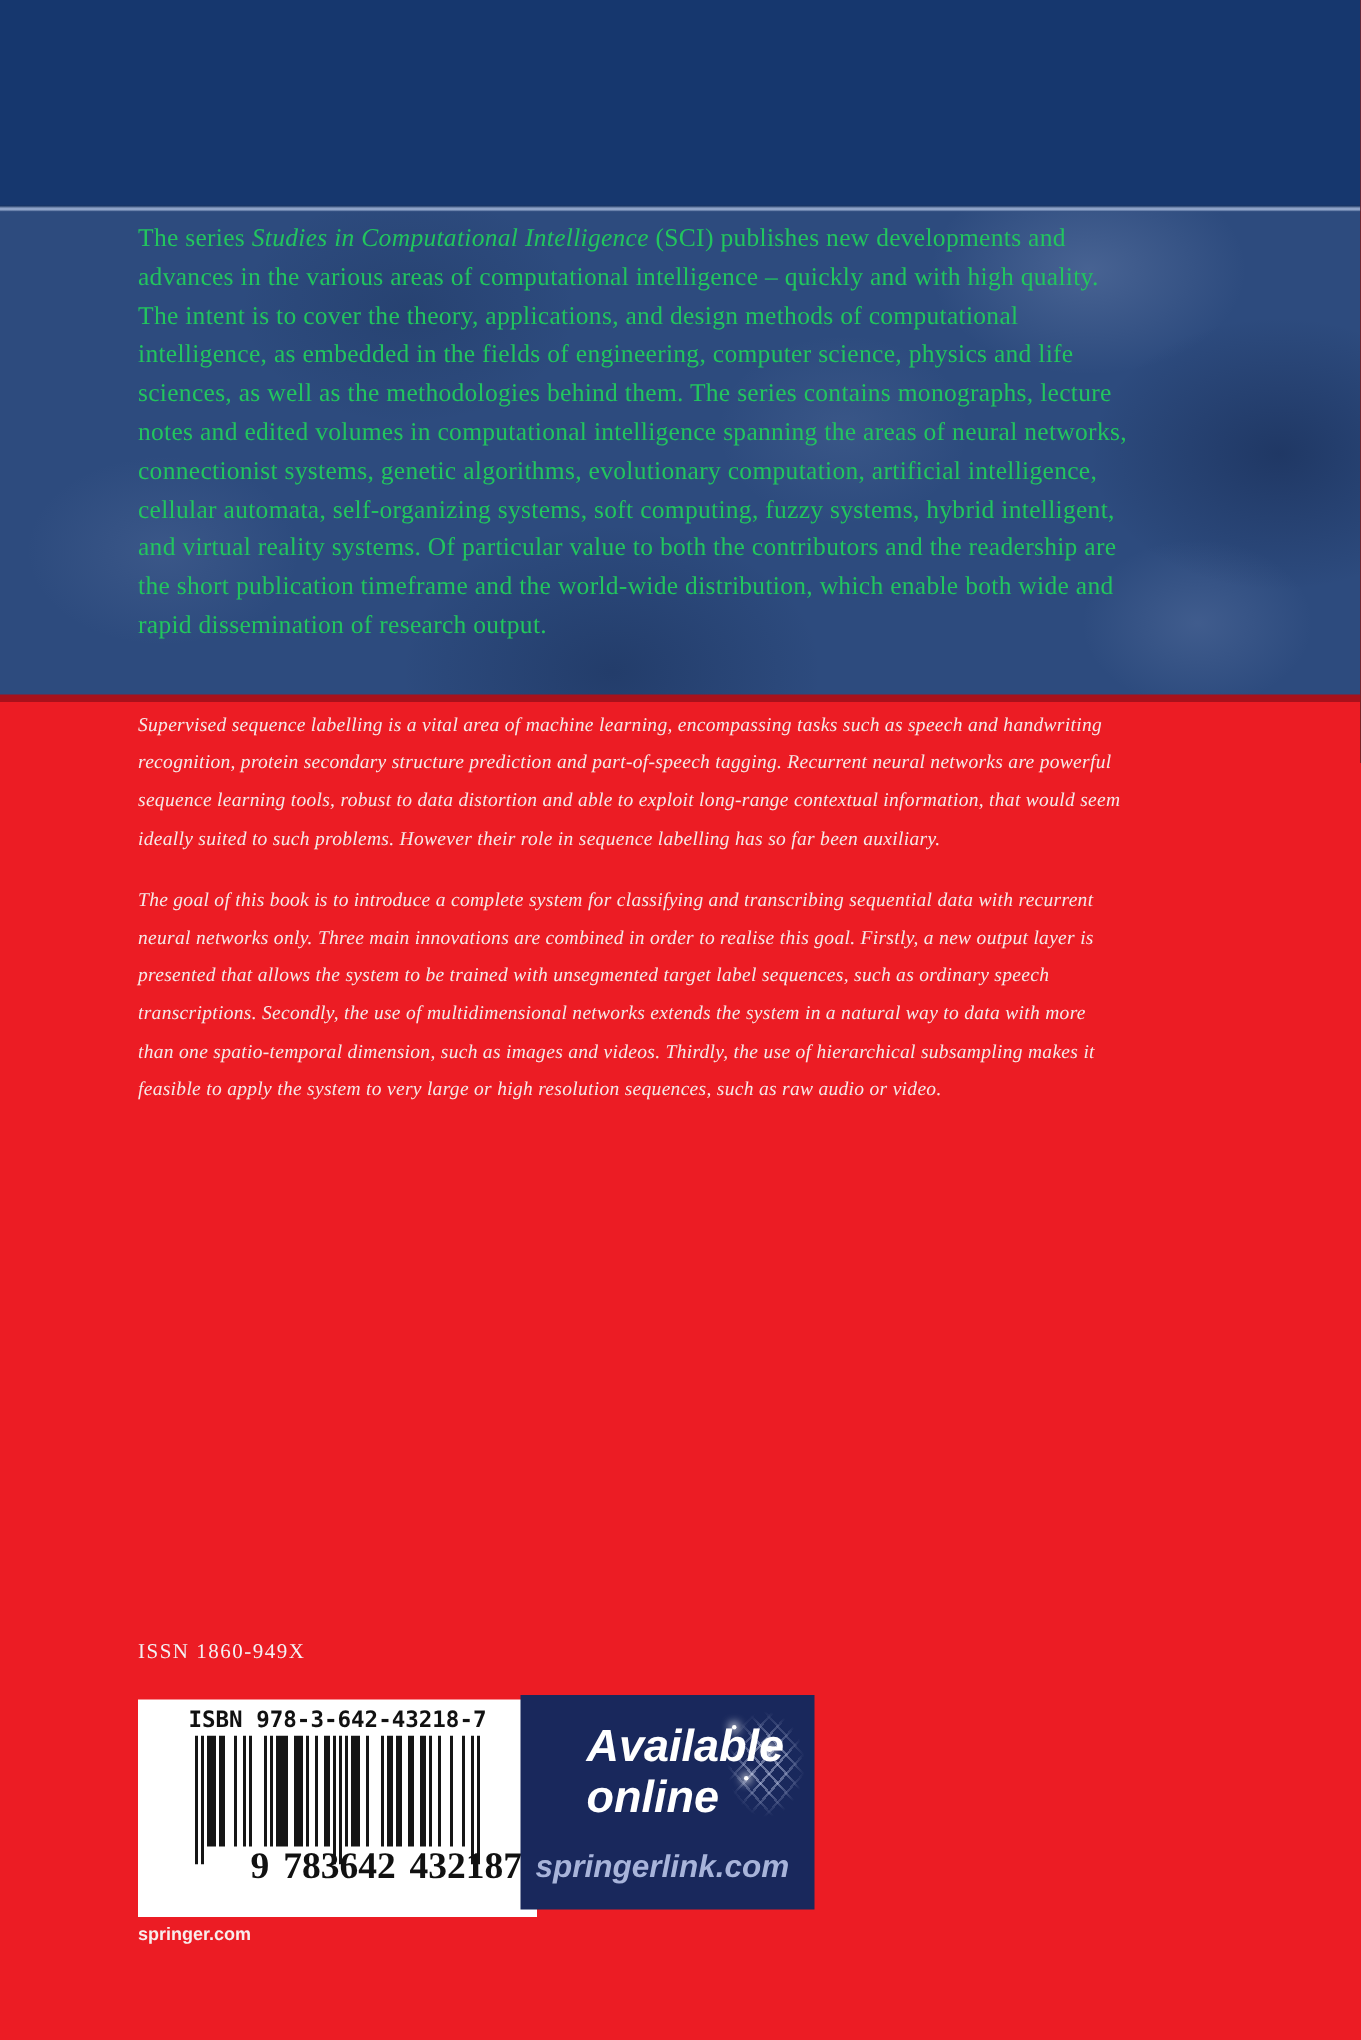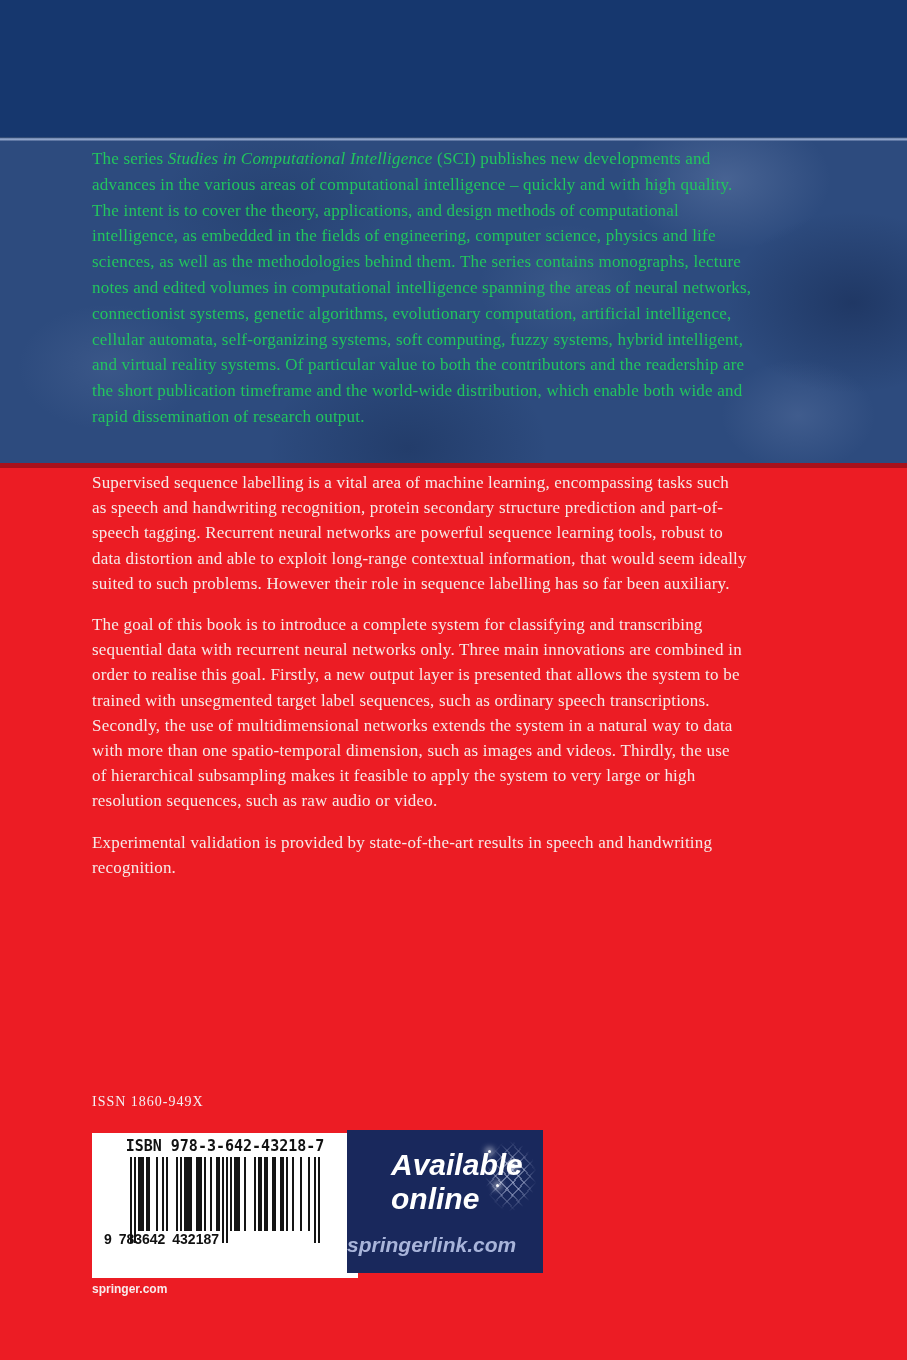--- a/index.html
+++ b/index.html
@@ -56,22 +56,22 @@
     width:100%; height:5px;
     background:#a8111b;
   }
   .red-content {
     position:absolute; top:470px; left:92px;
     width:655px;
     z-index:2;
   }
   .red-content p {
     margin:0 0 16px 0;
-    font-size:17px; line-height:25.2px;
-    color:#f6eae8; letter-spacing:0.2px;
+    font-size:13px; line-height:25.2px;
+    color:#f6eae8; letter-spacing:0.2px;font-style:italic;
   }
 
   
   .issn {
     position:absolute; top:1094px; left:92px;
     font-size:14px; letter-spacing:1px;
     color:#f4f1f4;
   }
 
   
@@ -85,48 +85,48 @@
   }
   .isbn-line {
     font-family:"DejaVu Sans Mono", monospace;
     font-size:15px; font-weight:bold;
     color:#111; white-space:nowrap;
     margin-bottom:2px;
   }
   .bars { display:block; margin:0 auto; width:192px; height:86px; }
   .bars rect { fill:#151515; }
   .barcode-digits {
-    font-family:Liberation Sans, sans-serif;
-    font-size:14px; font-weight:bold;
+    font-family:Liberation Serif, serif;
+    font-size:25px; font-weight:bold;
     color:#111; white-space:nowrap;
     word-spacing:3px;
     margin-top:-12px;
     background:transparent;
-    text-align:left; padding-left:2px;
+    text-align:right; padding-left:2px;
   }
 
   
   .online-box {
     position:absolute; top:1130px; left:347px;
     width:196px; height:143px;
     background:var(--navy-box, #1b2a5c);
     box-sizing:border-box;
     overflow:hidden;
   }
   .avail-title {
     position:absolute; top:18px; left:16px;
     width:150px;
     font-family:"Liberation Sans", sans-serif;
     font-style:italic; font-weight:bold;
     font-size:30px; line-height:34px;
     color:#ffffff;
     margin-left:28px;
   }
   .avail-site {
-    position:absolute; bottom:16px; left:0;
+    position:absolute; bottom:16px; left:10px;
     font-family:"Liberation Sans", sans-serif;
     font-style:italic; font-weight:bold;
     font-size:21px;
     color:var(--link-blue, #a8b4da);
     white-space:nowrap;
   }
   .sparkles {
     position:absolute; top:2px; right:0;
     width:72px; height:92px;
     background:
@@ -162,21 +162,20 @@
     <div class="divider-line"></div>
     <div class="blue-texture"></div>
     <p class="series-text"><span>The series </span><i>Studies in Computational Intelligence</i><span> (SCI) publishes new developments and advances in the various areas of computational intelligence – quickly and with high quality. The intent is to cover the theory, applications, and design methods of computational intelligence, as embedded in the fields of engineering, computer science, physics and life sciences, as well as the methodologies behind them. The series contains monographs, lecture notes and edited volumes in computational intelligence spanning the areas of neural networks, connectionist systems, genetic algorithms, evolutionary computation, artificial intelligence, cellular automata, self-organizing systems, soft computing, fuzzy systems, hybrid intelligent, and virtual reality systems. Of particular value to both the contributors and the readership are the short publication timeframe and the world-wide distribution, which enable both wide and rapid dissemination of research output.</span></p>
   </div>
 
   <div class="red-top-edge"></div>
 
   <div class="red-content">
     <p>Supervised sequence labelling is a vital area of machine learning, encompassing tasks such as speech and handwriting recognition, protein secondary structure prediction and part-of-speech tagging. Recurrent neural networks are powerful sequence learning tools, robust to data distortion and able to exploit long-range contextual information, that would seem ideally suited to such problems. However their role in sequence labelling has so far been auxiliary.</p>
     <p>The goal of this book is to introduce a complete system for classifying and transcribing sequential data with recurrent neural networks only. Three main innovations are combined in order to realise this goal. Firstly, a new output layer is presented that allows the system to be trained with unsegmented target label sequences, such as ordinary speech transcriptions. Secondly, the use of multidimensional networks extends the system in a natural way to data with more than one spatio-temporal dimension, such as images and videos. Thirdly, the use of hierarchical subsampling makes it feasible to apply the system to very large or high resolution sequences, such as raw audio or video.</p>
-    <p>Experimental validation is provided by state-of-the-art results in speech and handwriting recognition.</p>
   </div>
 
   <div class="issn">ISSN 1860-949X</div>
 
   <div class="barcode-box">
     <div class="isbn-line">ISBN 978-3-642-43218-7</div>
     <svg id="barcode-svg" class="bars" viewBox="0 0 192 86" preserveAspectRatio="none">
         <rect x="1" y="0" width="2" height="86"></rect>
         <rect x="5" y="0" width="2" height="86"></rect>
         <rect x="9" y="0" width="2" height="74"></rect>

